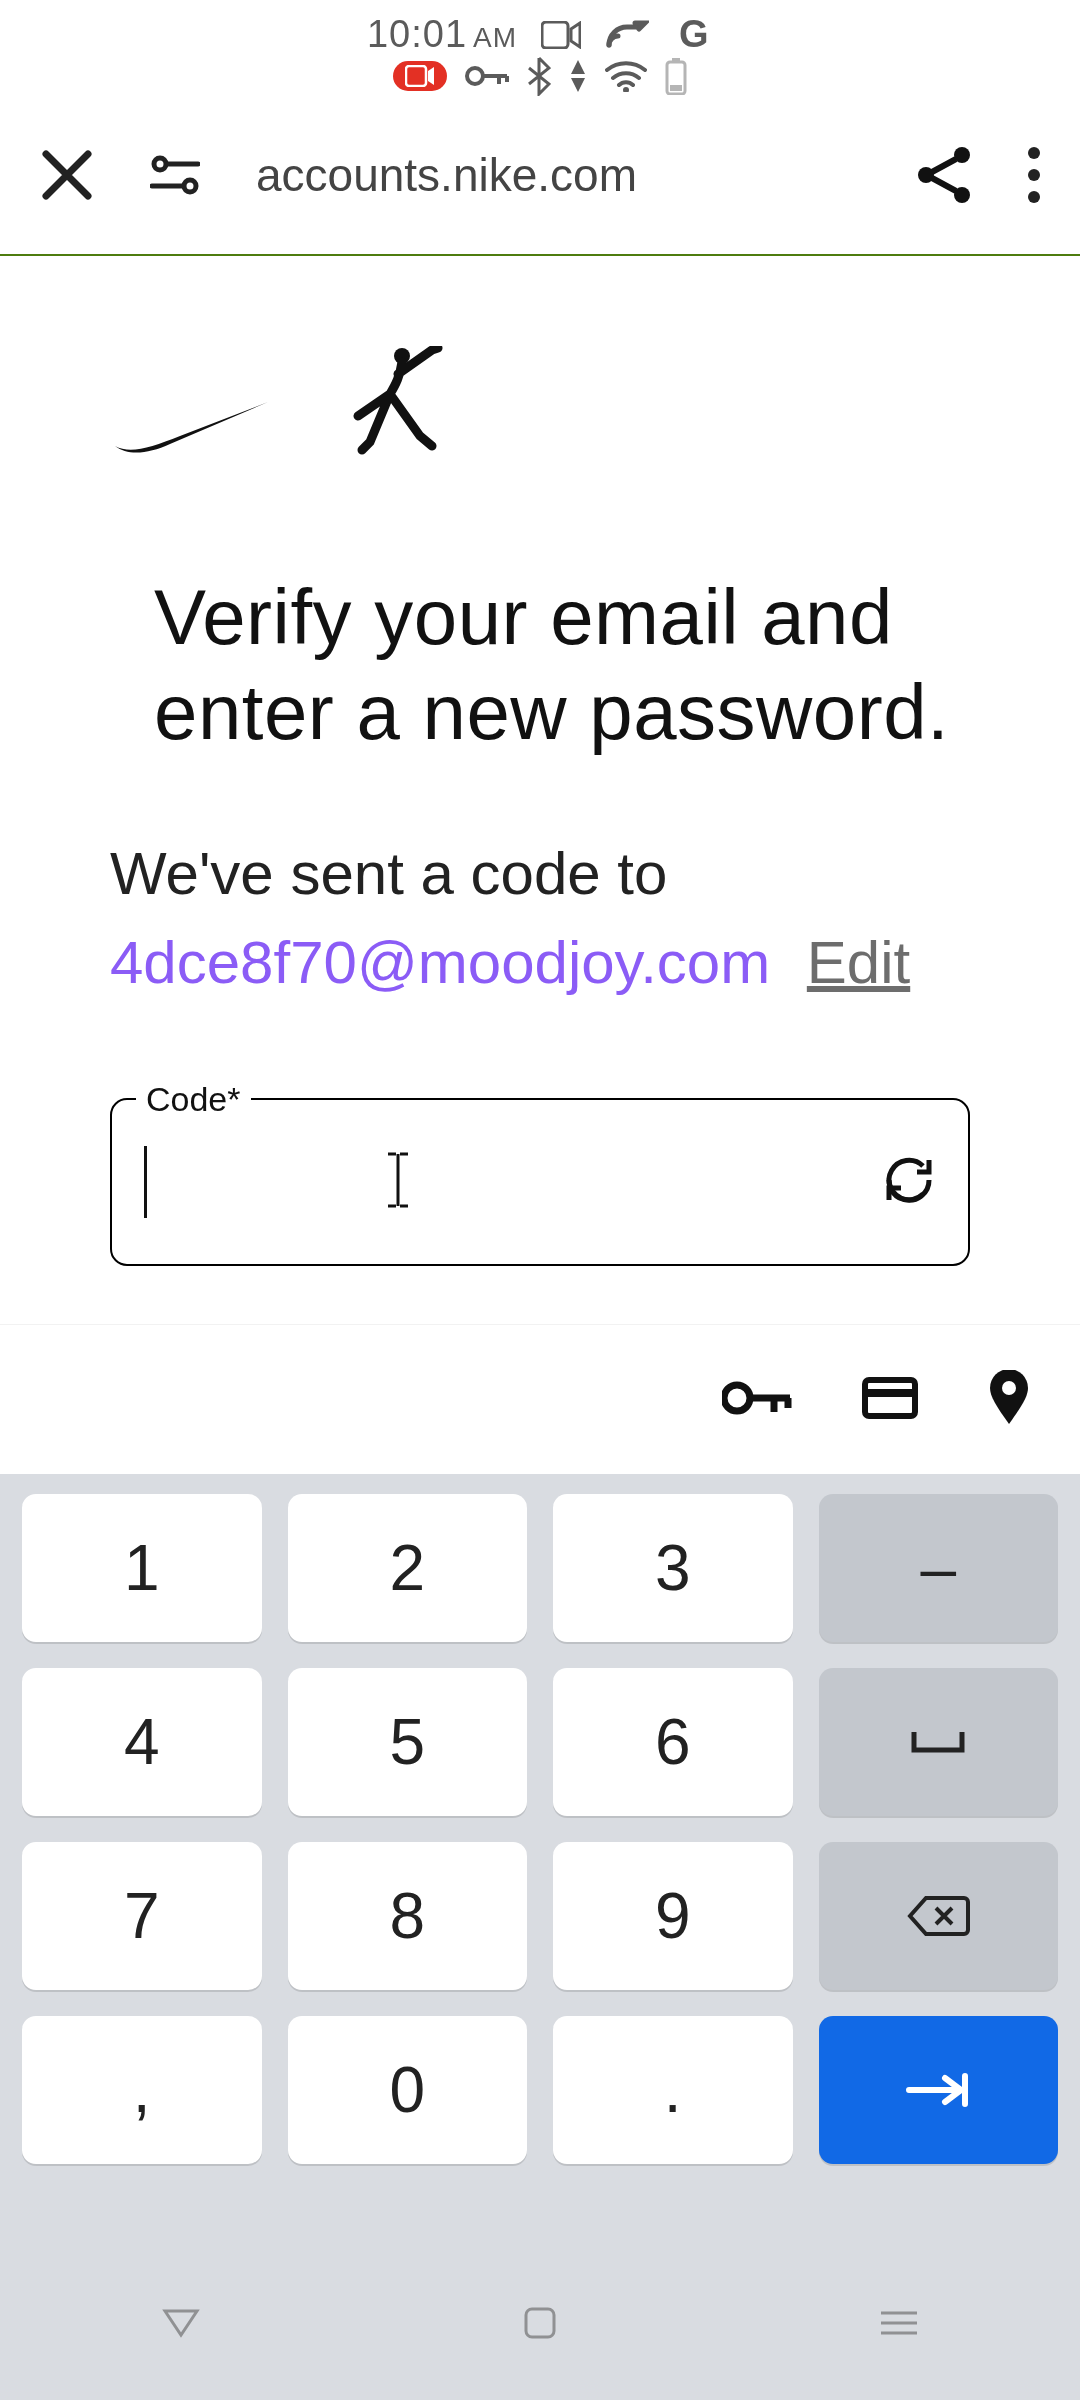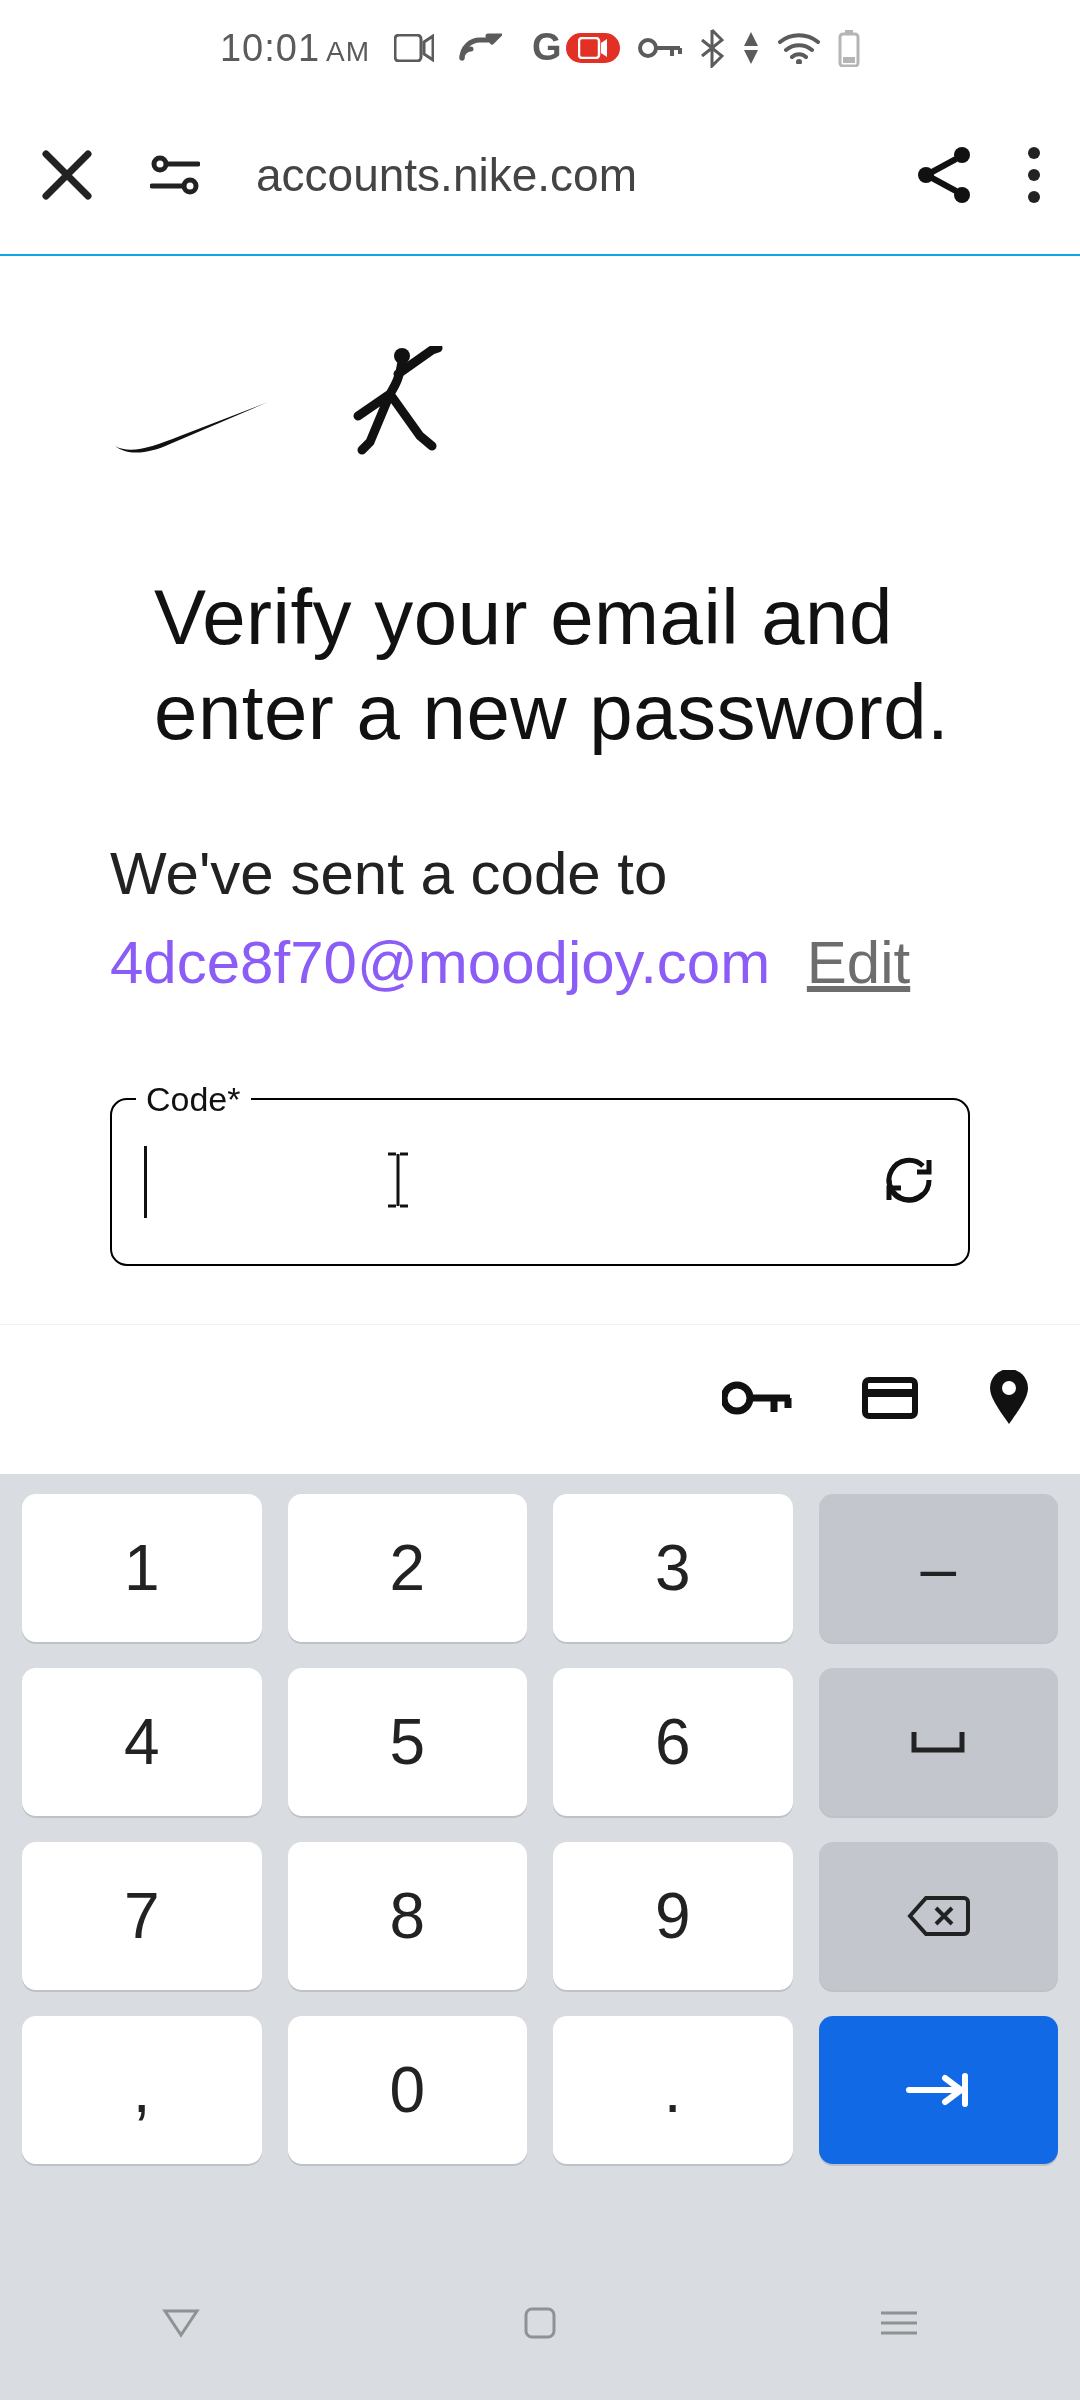--- a/index.html
+++ b/index.html
@@ -1,28 +1,28 @@
 <!DOCTYPE html>
 <html><head>
 <meta charset="utf-8">
 <style>
   * { box-sizing: border-box; margin: 0; padding: 0; }
   html, body { width: 1080px; height: 2400px; font-family: "Helvetica Neue", Helvetica, Arial, sans-serif; background:#fff; overflow:hidden; }
 
   
-  .status-bar { height: 96px; display:flex; align-items:center; justify-content:center; padding: 0 42px; color:#5b5b5b; }
+  .status-bar { height: 96px; display:flex; align-items:center; justify-content:flex-end; padding: 0 42px; color:#5b5b5b;flex-direction:column; }
   .status-left { display:flex; align-items:center; gap:24px; }
   .status-time { font-size:38px; letter-spacing:1px; font-weight:500; }
   .status-time .ampm { font-size:28px; margin-left:6px; }
   .status-right { display:flex; align-items:center; gap:18px; }
   .status-right svg, .status-left svg { display:block; }
   .rec-badge { background:#e33024; border-radius:20px; padding:4px 12px; display:flex; align-items:center; }
 
   
-  .browser-bar { height: 160px; border-bottom: 2px solid #0ea5e9; display:flex; align-items:center; padding:0 40px; gap:56px; }
+  .browser-bar { height: 160px; border-bottom: 2px solid #4d7c0f; display:flex; align-items:center; padding:0 40px; gap:56px; }
   .bb-close, .bb-share, .bb-more, .bb-site-settings { display:flex; align-items:center; justify-content:center; }
   .bb-host { font-size:46px; color:#444; flex:1; }
 
   
   .page { padding: 90px 110px 0 110px; }
   .brand-row { display:flex; align-items:flex-end; gap:70px; margin-bottom:110px; }
 
   .heading { font-size:78px; font-weight:500; line-height:1.22; letter-spacing:.5px; color:#111; margin-bottom:70px;margin-left:44px; }
 
   .desc { font-size:60px; color:#222; line-height:1.48; margin-bottom:90px; }

